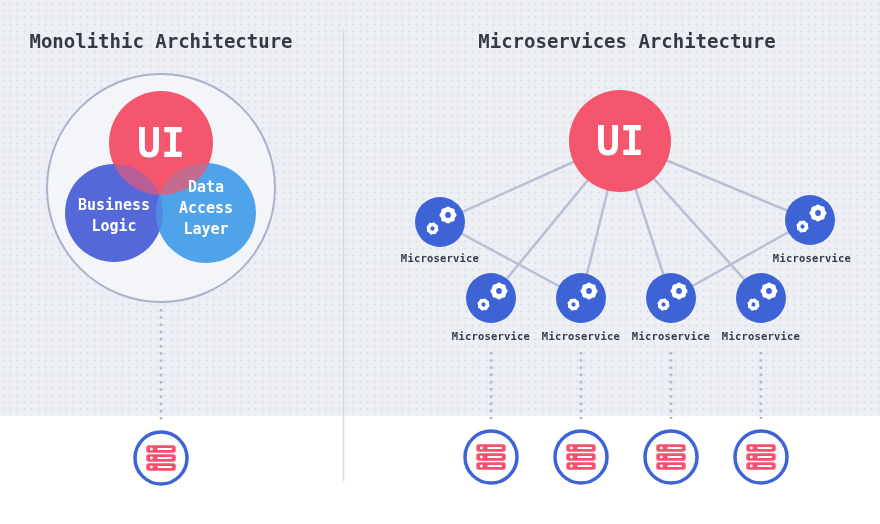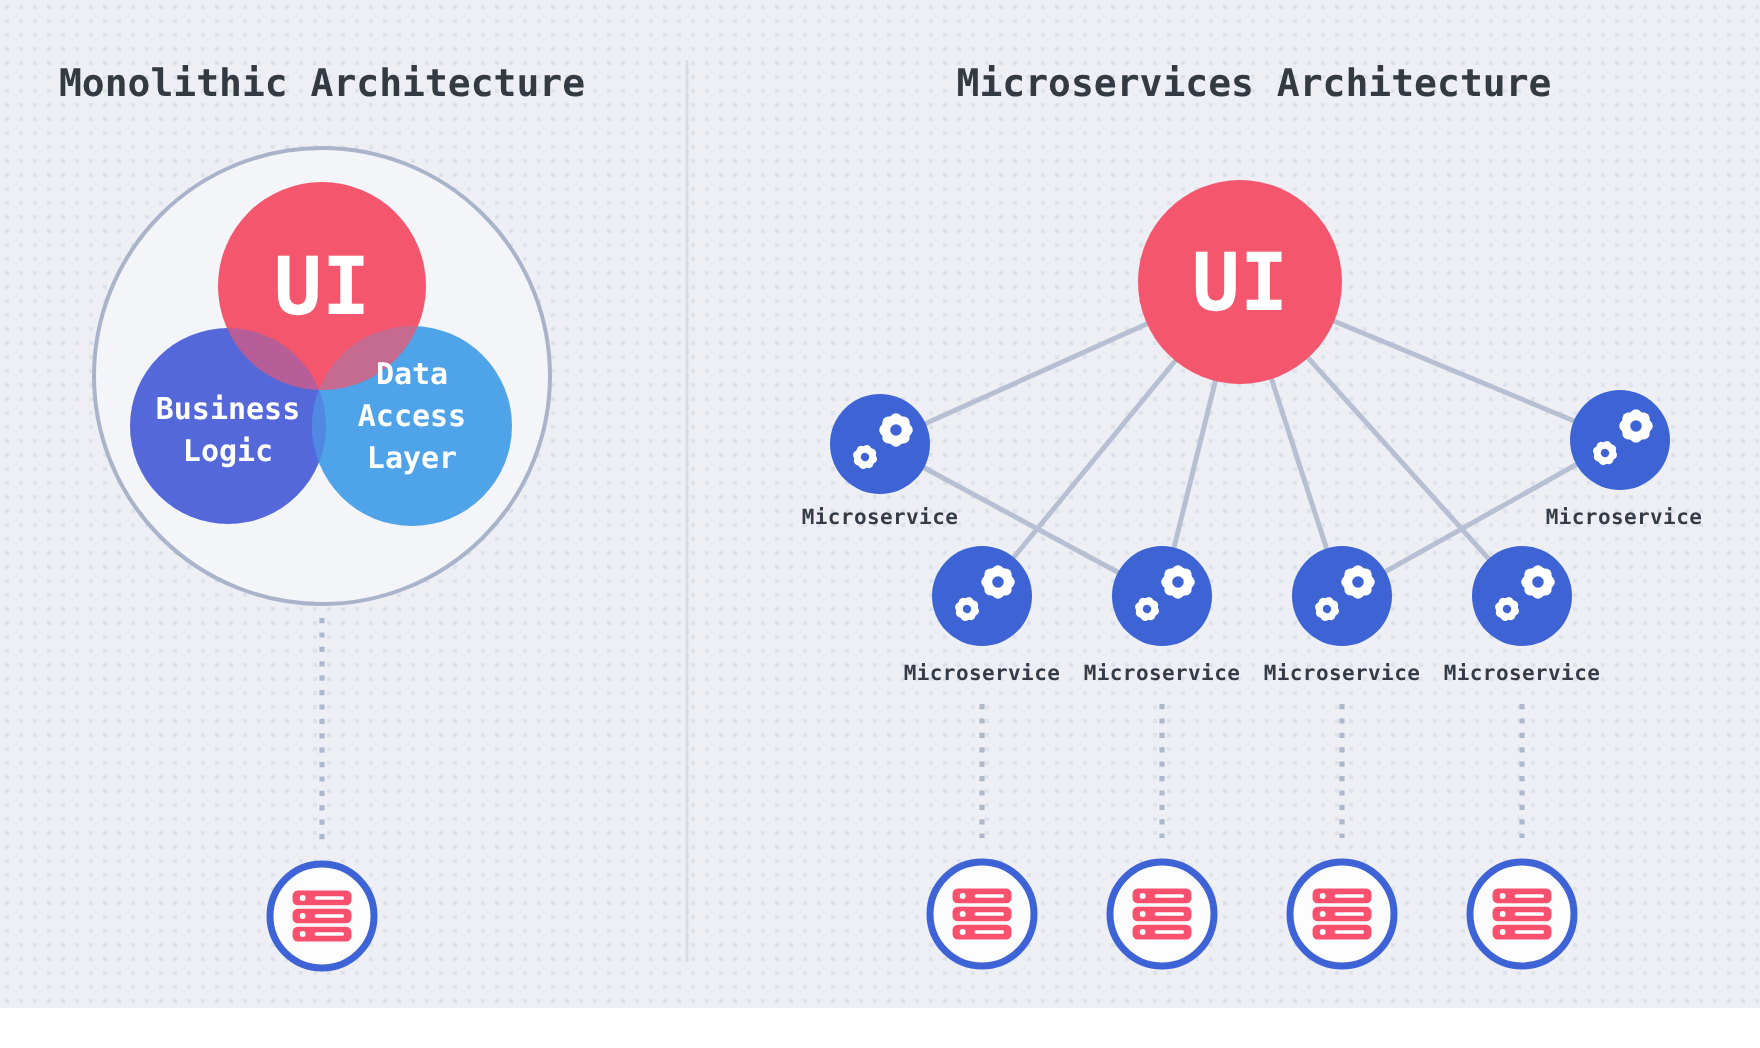--- a/index.html
+++ b/index.html
@@ -2,21 +2,21 @@
 <html><head>
 <meta charset="utf-8">
 <style>
   html,body{margin:0;padding:0;}
   body{
     width:880px;height:524px;
     font-family:"DejaVu Sans Mono","Liberation Mono",monospace;
     overflow:hidden;
   }
   .stage{
-    position:relative;width:880px;height:504px;
+    position:relative;width:880px;height:416px;
     background-color:#edeff4;
     background-image:radial-gradient(circle, rgba(141,153,183,0.16) 1.1px, transparent 1.1px);
     background-size:7px 7px;
   }
   svg{position:absolute;left:0;top:0;display:block;}
   text{font-family:"DejaVu Sans Mono","Liberation Mono",monospace;}
   .title{font-size:19px;font-weight:700;}
   .venn-label{font-size:15px;font-weight:600;fill:#ffffff;}
   .ui-label{font-size:40px;font-weight:600;fill:#ffffff;}
   .ms-label{font-size:10.5px;font-weight:700;fill:#353c47;letter-spacing:0.2px;}

